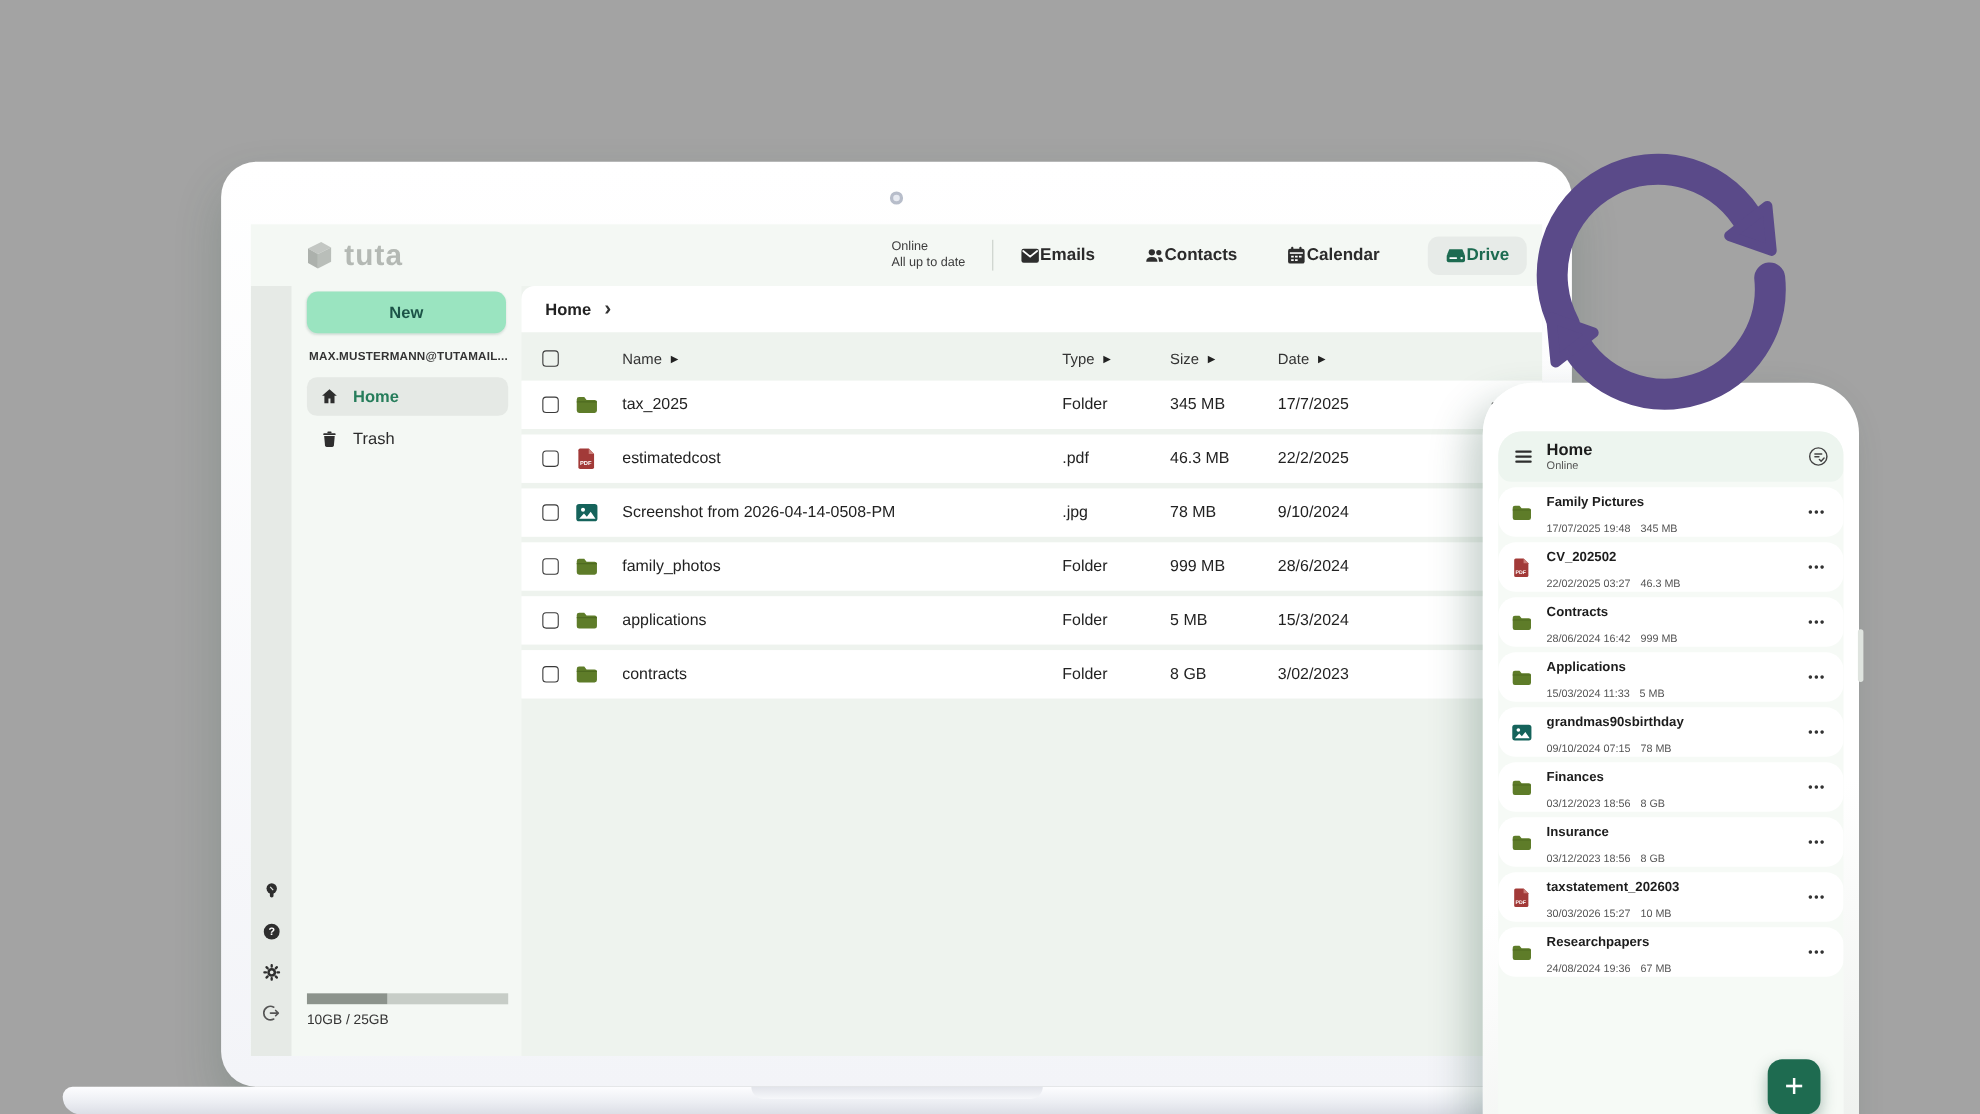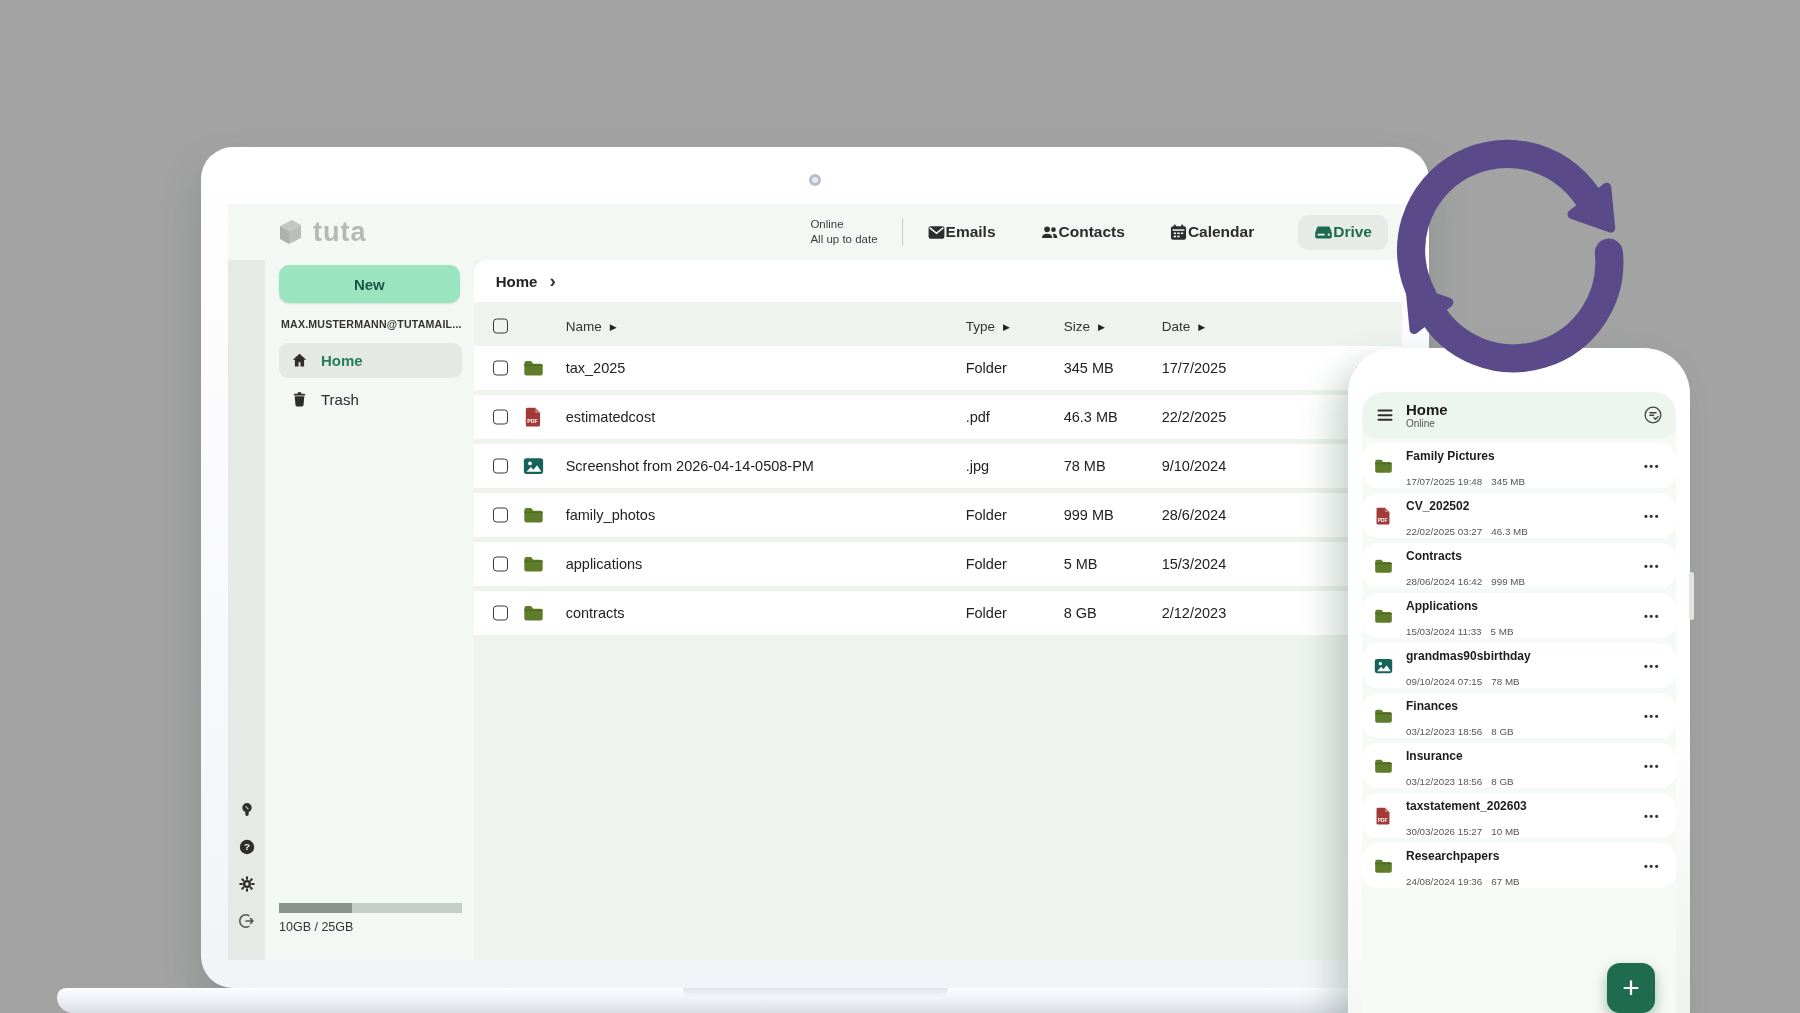--- a/index.html
+++ b/index.html
@@ -363,21 +363,21 @@
                 <span class="c-icon file-icon">
                   <svg class="i-folder" viewBox="0 0 24 24">
                     <path d="M1.5 6.5 q0-2.5 2.5-2.5 h5.3 l2.4 3 h8.3 q2.5 0 2.5 2.5 v8.5 q0 2.5-2.5 2.5 h-16 q-2.5 0-2.5-2.5 z" fill="#5e7c29"></path>
                     <path d="M1.5 9 h21" stroke="#4e6a20" stroke-width="1.3"></path>
                   </svg>
 
                 </span>
                 <span class="c-name">contracts</span>
                 <span class="c-type">Folder</span>
                 <span class="c-size">8 GB</span>
-                <span class="c-date">2/12/2023</span>
+                <span class="c-date">3/02/2023</span>
                 <span class="c-more more-dots">•••</span>
               </div>
             </div>
         </div>
 
       </div>
     </div>
   </div>
   <div class="laptop-base"></div>
 

